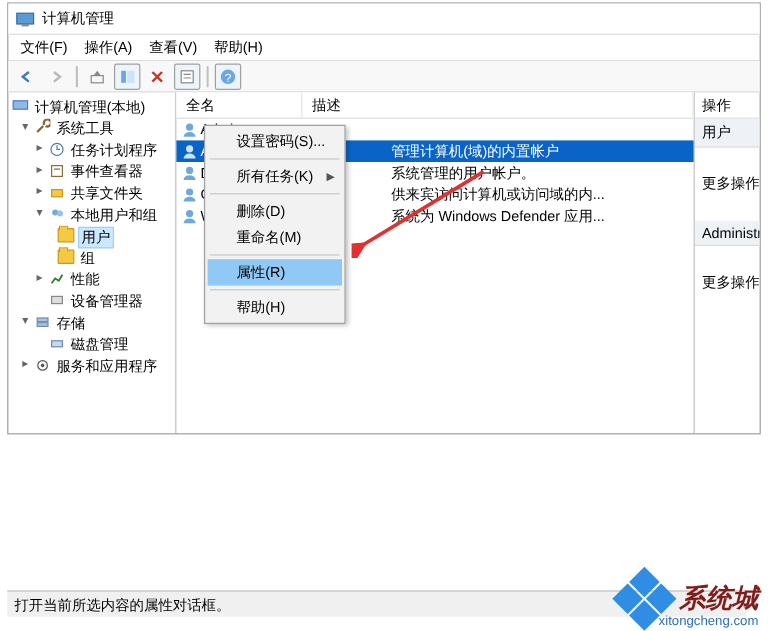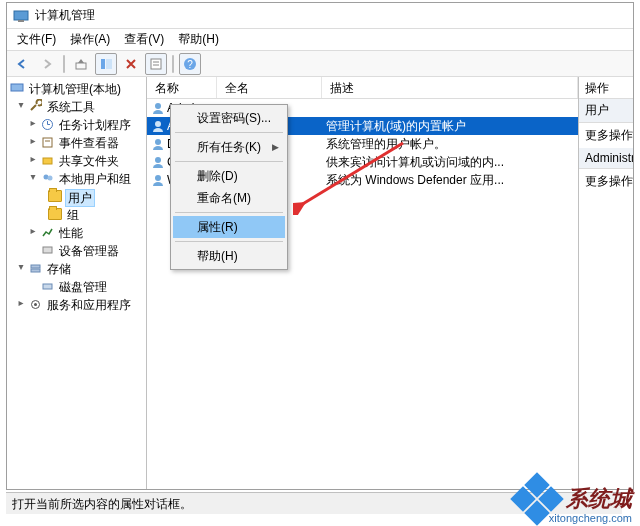--- a/index.html
+++ b/index.html
@@ -1,17 +1,17 @@
 <!DOCTYPE html>
 <html><head>
 <meta charset="utf-8">
 <style>
   * { box-sizing: border-box; margin: 0; padding: 0; font-family: "Microsoft YaHei", "SimSun", Tahoma, sans-serif; }
   body { width: 640px; height: 526px; background: #fff; position: relative; overflow: hidden; font-size: 12px; color: #000; }
-  .window { position:absolute; left:6px; top:2px; width:628px; height:488px; border:1px solid #9e9e9e; background:#fff; display:flex; flex-direction:column; }
+  .window { position:absolute; left:6px; top:2px; width:628px; height:360px; border:1px solid #9e9e9e; background:#fff; display:flex; flex-direction:column; }
   .titlebar { height:26px; background:#fff; border-bottom:1px solid #dcdcdc; display:flex; align-items:center; padding:0 6px; gap:6px; }
   .titlebar .ticon { width:16px; height:16px; }
   .menubar { height:22px; display:flex; align-items:flex-end; padding:0 4px; gap:2px; border-bottom:1px solid #dcdcdc; }
   .menubar span { padding:2px 6px; }
   .toolbar { height:26px; display:flex; align-items:center; padding:0 4px; gap:3px; border-bottom:1px solid #dcdcdc; background:#f8f8f8; }
   .tbtn { width:22px; height:22px; display:flex; align-items:center; justify-content:center; border:1px solid transparent; border-radius:2px; }
   .tbtn.sep { width:1px; height:18px; background:#c0c0c0; margin:0 2px; }
   .tbtn.active { border-color:#a0a0a0; background:#eef4fb; }
   .content { flex:1; display:flex; min-height:0; }
   .tree { width:140px; border-right:1px solid #c0c0c0; padding:4px 2px; overflow:hidden; }
@@ -31,21 +31,21 @@
   .cdesc { flex:1; padding-left:4px; white-space:nowrap; overflow:hidden; }
   .uicon { width:14px; height:14px; flex-shrink:0; }
   .ctxmenu { position:absolute; left:170px; top:104px; width:118px; background:#f2f2f2; border:1px solid #a0a0a0; box-shadow:2px 2px 4px rgba(0,0,0,.25); padding:2px; z-index:10;}
   .mitem { height:22px; display:flex; align-items:center; padding:0 20px 0 24px; position:relative; white-space:nowrap;}
   .mitem.sub::after { content:"▶"; position:absolute; right:6px; font-size:9px; color:#555;}
   .mitem.hl { background:#90c8f6; }
   .msep { height:1px; background:#c8c8c8; margin:3px 2px; }
   .actions { width:54px; padding:0; overflow:hidden; }
   .actions .ahdr { height:22px; border-bottom:1px solid #dcdcdc; padding:3px 6px; }
   .actions .asec { background:#eef2f7; padding:3px 6px; border-bottom:1px solid #dcdcdc; white-space:nowrap;}
-  .actions .aitem { padding:4px 6px; white-space:nowrap; display:flex; align-items:center; gap:4px;}
+  .actions .aitem { padding:22px 6px; white-space:nowrap; display:flex; align-items:center; gap:4px;}
   .status { height:22px; border-top:1px solid #c0c0c0; padding:3px 6px; position:absolute; left:6px; bottom:12px; width:616px; background:#f0f0f0;}
   .arrow { position:absolute; left:293px; top:135px; z-index:11; pointer-events:none; }
   .watermark { position:absolute; right:8px; bottom:4px; display:flex; align-items:center; gap:6px; z-index:20;}
   .watermark .txt { font-size:22px; font-weight:bold; font-style:italic; color:#7f1d1d;}
   .watermark .url { position:absolute; right:0; bottom:-2px; font-size:11px; color:#2f6fb3; }
   .diamonds { width:46px; height:46px; position:relative; }
   .diamond { position:absolute; width:18px; height:18px; background:#2f8de4; transform:rotate(45deg);}
   .folder { width:14px;height:12px;background:#f6c945;border:1px solid #c79a1a;border-radius:1px; position:relative;}
   .folder::before{content:"";position:absolute;top:-3px;left:0;width:6px;height:3px;background:#f6c945;border:1px solid #c79a1a;border-bottom:none;border-radius:1px 1px 0 0;}
 </style>
@@ -227,21 +227,20 @@
               <circle cx="6.5" cy="6.5" r="4" fill="none" stroke="#555"></circle>
               <circle cx="6.5" cy="6.5" r="1.5" fill="#555"></circle>
             </svg>
           </span>
           <span class="tlabel">服务和应用程序</span>
         </div>
     </div>
 
     <div class="main">
       <div class="listhead">
-        <div style="width:70px">名称</div>
         <div style="width:105px">全名</div>
         <div style="flex:1">描述</div>
       </div>
       <div class="listbody">
         <div class="row">
           <div class="cname">
               <svg class="uicon" viewBox="0 0 14 14">
                 <circle cx="7" cy="5" r="3" fill="#6fa8dc"></circle>
                 <path d="M2 13 a5 4 0 0 1 10 0" fill="#6fa8dc"></path>
               </svg>

